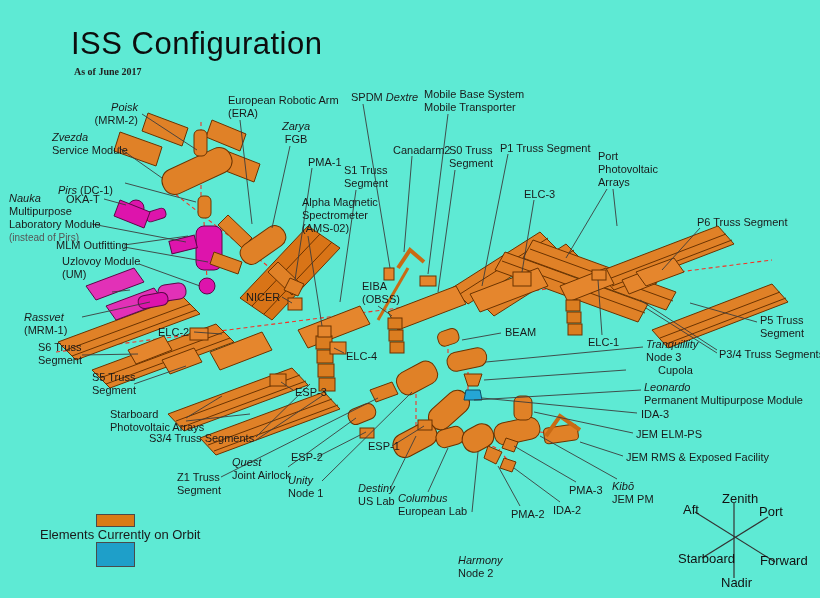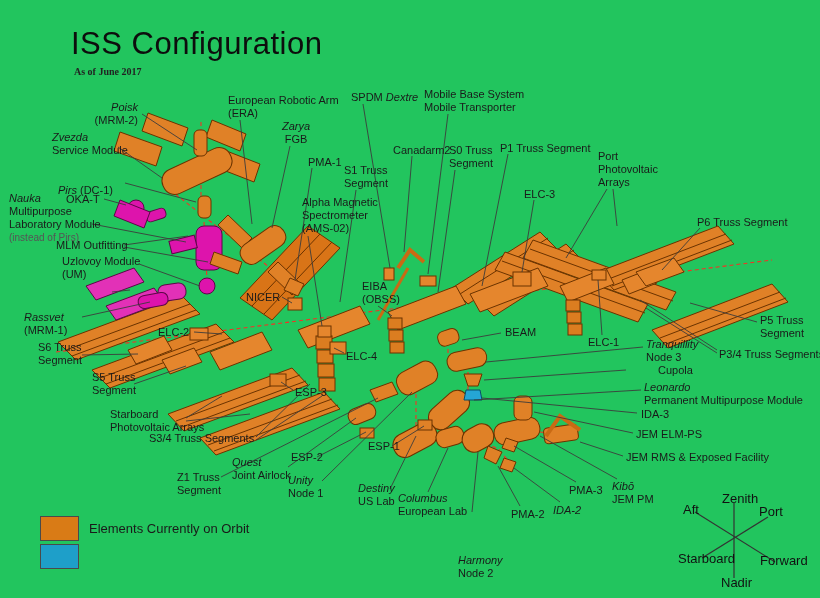--- a/index.html
+++ b/index.html
@@ -1,29 +1,29 @@
 <!DOCTYPE html>
 <html><head>
 <meta charset="utf-8">
 <style>
   html,body{margin:0;padding:0;}
-  #stage{position:relative;width:820px;height:598px;background:#22c55e;overflow:hidden;
+  #stage{position:relative;width:820px;height:598px;background:#5eead4;overflow:hidden;
          font-family:"Liberation Sans",sans-serif;color:#1a1a1a;}
   #art{position:absolute;left:0;top:0;}
   .title{position:absolute;left:71px;top:26px;font-size:31px;letter-spacing:.5px;color:#0d0d0d;}
   .subtitle{position:absolute;left:74px;top:66px;font-family:"Liberation Serif",serif;
             font-weight:bold;font-size:10px;color:#222;}
   #labels{position:absolute;left:0;top:0;width:820px;height:598px;pointer-events:none;}
   .lbl{position:absolute;font-size:11px;line-height:13px;white-space:nowrap;color:#1a1a1a;}
   .lbl .it{font-style:italic;}
   .lbl .sm{font-size:10px;color:#555;}
   .lbl.r{transform:translateX(-100%);text-align:right;}
   .lbl.c{transform:translateX(-50%);text-align:center;}
   .legend{position:absolute;left:40px;top:514px;}
-  .legend-row{display:flex;align-items:center;height:28px;}
+  .legend-row{display:flex;align-items:center;height:28px;flex-direction:column;}
   .swatch{display:inline-block;width:37px;height:23px;border:1.5px solid #4a4a4a;margin-right:10px;}
   .legend-row span.lab{font-size:13px;color:#1a1a1a;}
   .compass-lab{position:absolute;font-size:13px;color:#111;}
   .cz{left:722px;top:491px;} .ca{left:683px;top:502px;} .cp{left:759px;top:504px;}
   .cs{left:678px;top:551px;} .cf{left:760px;top:553px;} .cn{left:721px;top:575px;}
 </style>
 </head>
 <body>
 
 <div id="stage">
@@ -430,21 +430,21 @@
         <div><span class="it">Columbus</span></div>
         <div><span>European Lab</span></div>
       </div>
       <div class="lbl" style="left: 458px; top: 514px; margin-top: 40px;">
         <div><span class="it">Harmony</span></div>
         <div><span>Node 2</span></div>
       </div>
       <div class="lbl" style="left: 511px; top: 508px;">
         <div><span>PMA-2</span></div>
       </div>
-      <div class="lbl" style="left: 553px; top: 504px; font-style: italic;">
+      <div class="lbl" style="left: 553px; top: 504px;">
         <div><span>IDA-2</span></div>
       </div>
       <div class="lbl" style="left: 569px; top: 484px;">
         <div><span>PMA-3</span></div>
       </div>
       <div class="lbl" style="left: 612px; top: 480px;">
         <div><span class="it">Kibō</span></div>
         <div><span>JEM PM</span></div>
       </div>
     </div>

